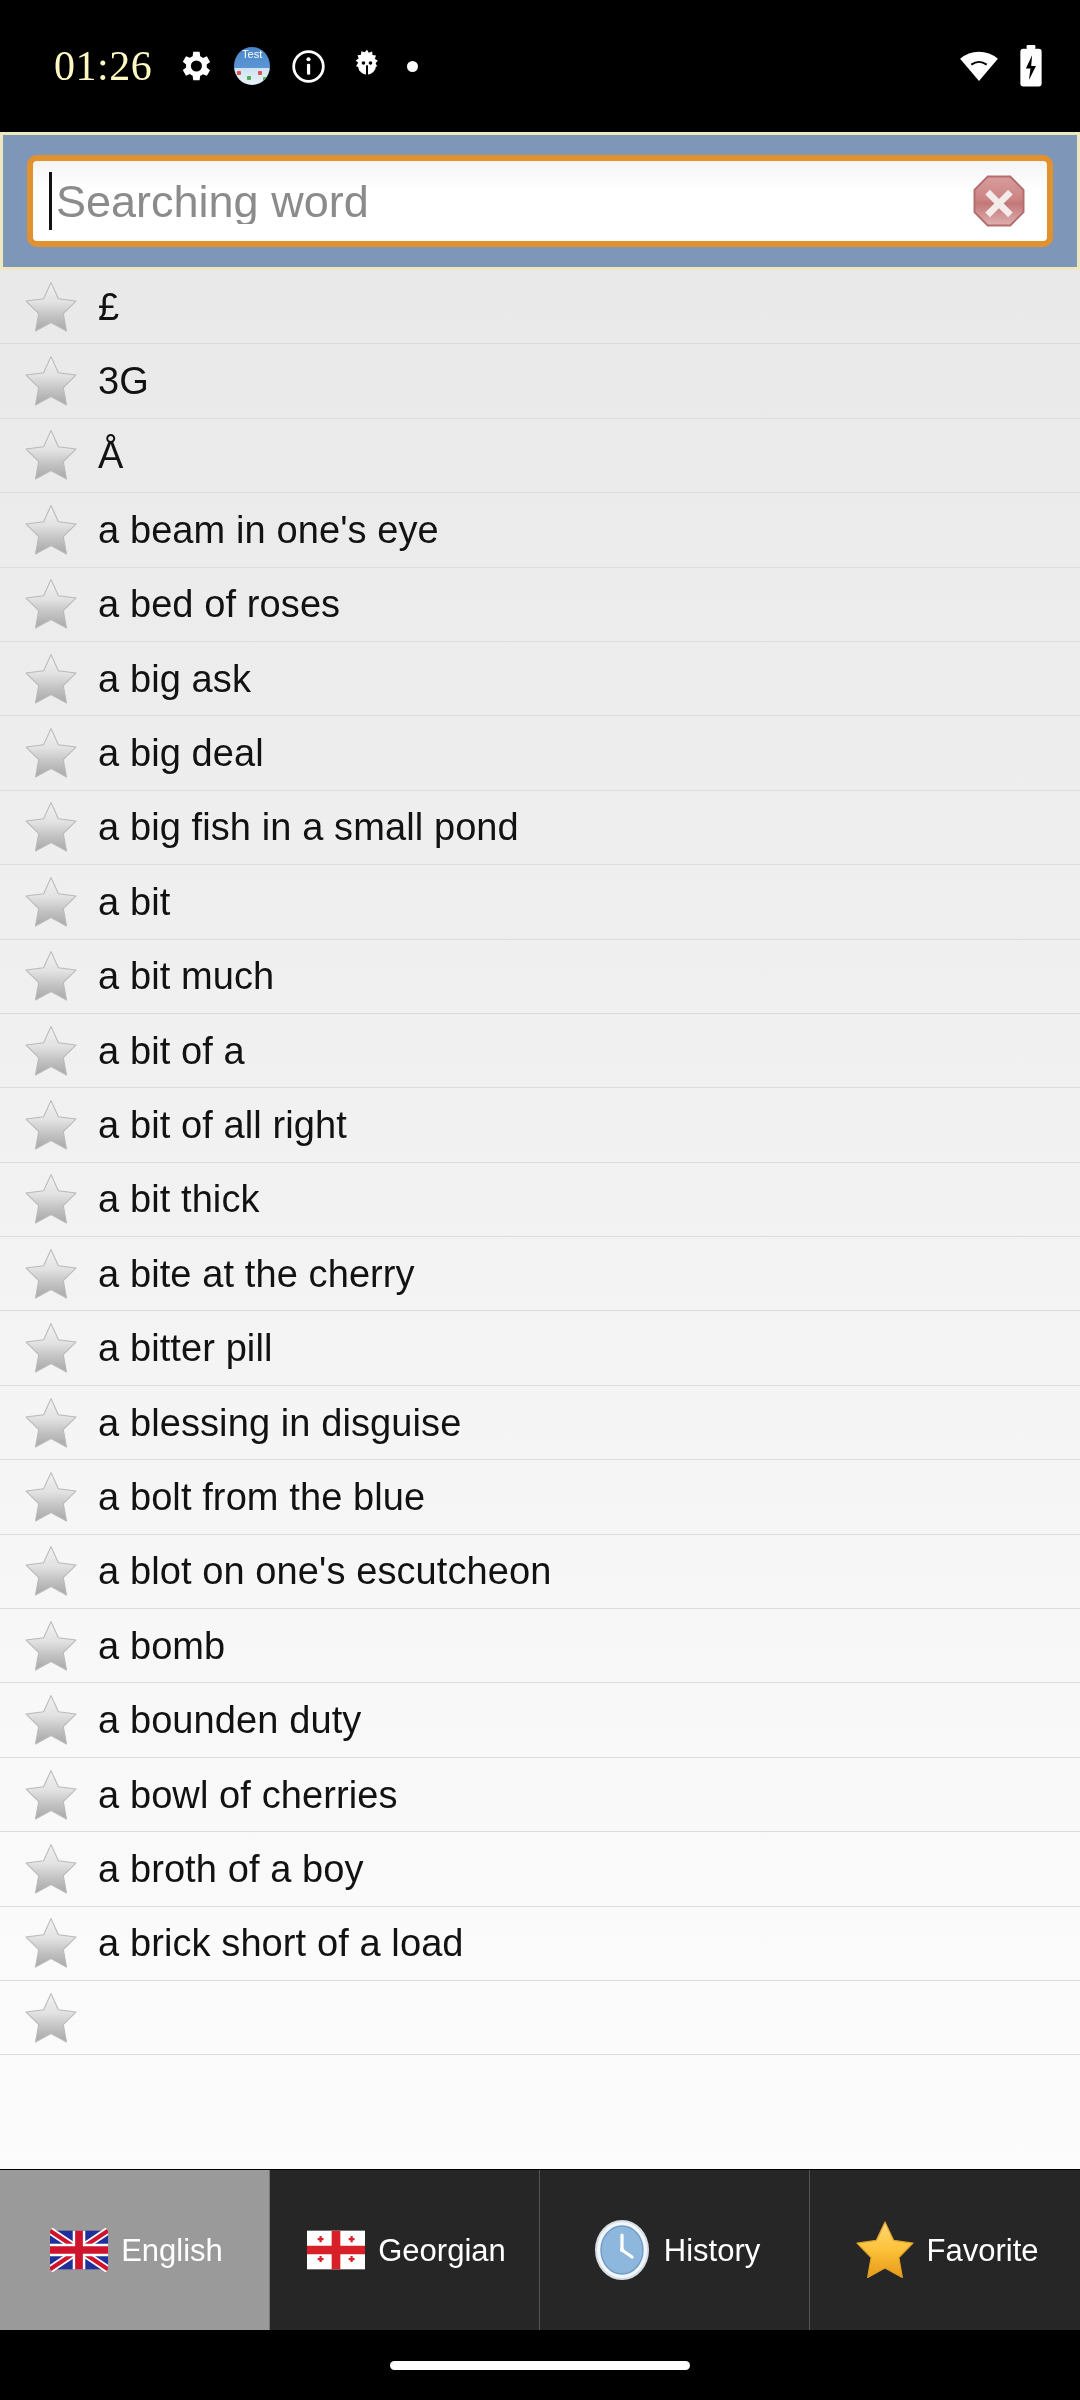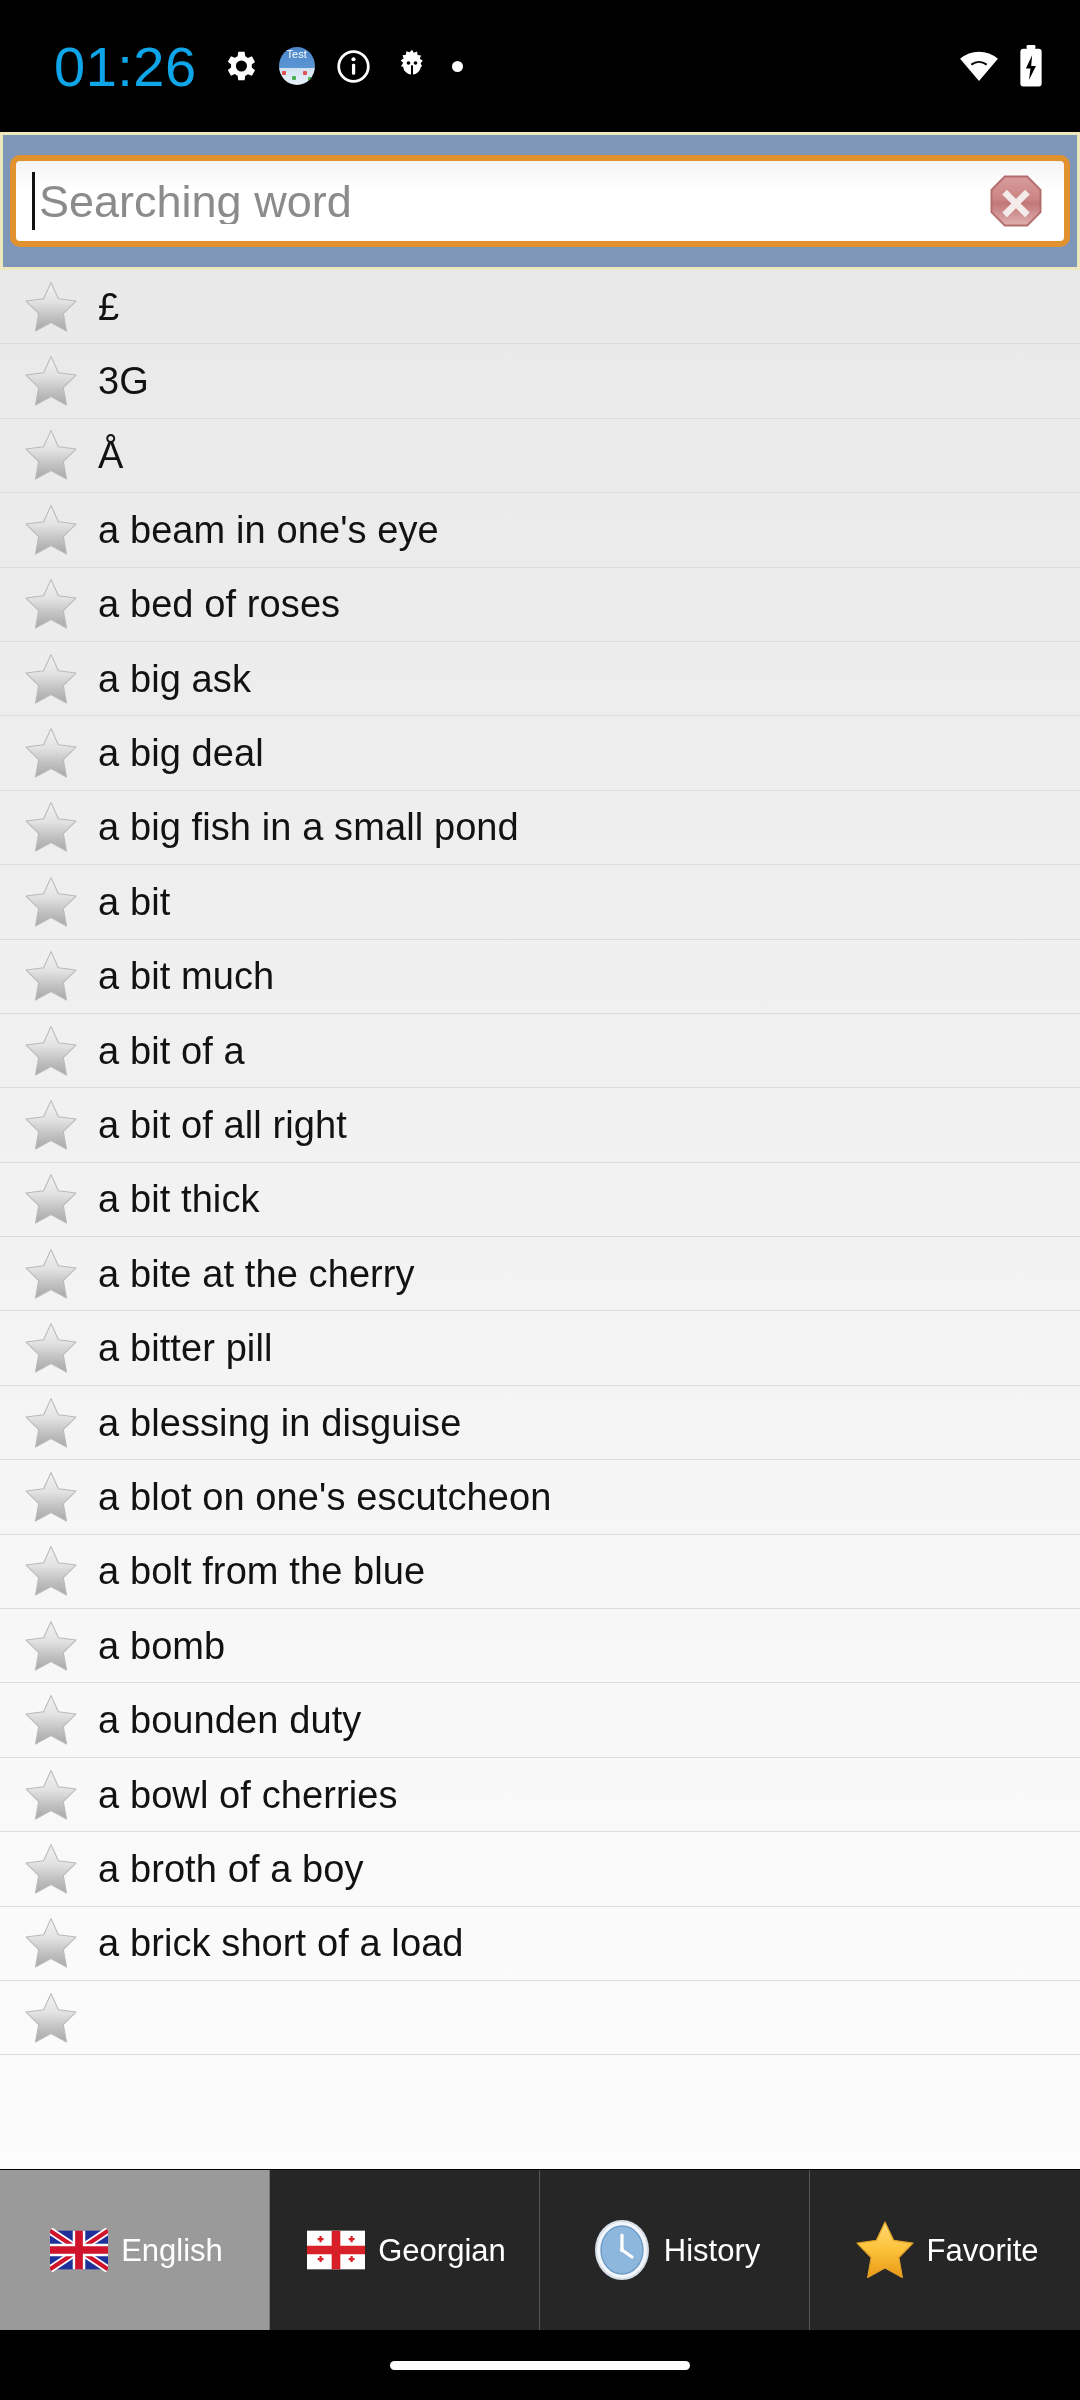--- a/index.html
+++ b/index.html
@@ -38,24 +38,24 @@
     align-items: center;
     gap: 20px;
     flex: 1 1 auto;
   }
   .status-right {
     display: flex;
     align-items: center;
     gap: 18px;
   }
   .clock {
-    color: #0ea5e9;
-    font-size: 56px;
+    color: #fef9c3;
+    font-size: 42px;
     letter-spacing: 0.5px;
-    font-family: Liberation Sans, sans-serif;
+    font-family: Liberation Serif, serif;
     padding-left: 28px;
     padding-right: 4px;
   }
   .sicon { display: block; }
 
   
   .test-icon {
     width: 36px;
     height: 38px;
     border-radius: 50%;
@@ -91,21 +91,21 @@
 
   
   .search-header {
     flex: 0 0 138px;
     height: 138px;
     background: #7e96b7;
     border: 3px solid #eee8bf;
     box-sizing: border-box;
     display: flex;
     align-items: center;
-    padding: 0 7px;
+    padding: 0 24px;
   }
   .search-box {
     flex: 1 1 auto;
     height: 92px;
     background: linear-gradient(#f4f4f4 0%, #ffffff 35%, #ffffff 100%);
     border: 6px solid #e2912f;
     border-radius: 10px;
     box-sizing: border-box;
     display: flex;
     align-items: center;
@@ -526,35 +526,35 @@
           <defs>
             <linearGradient id="sg" x1="0" y1="0" x2="0" y2="1">
               <stop offset="0%" stop-color="#f2f2f2"></stop>
               <stop offset="40%" stop-color="#e2e2e2"></stop>
               <stop offset="70%" stop-color="#c2c2c2"></stop>
               <stop offset="100%" stop-color="#a8a8a8"></stop>
             </linearGradient>
           </defs>
           <path d="M32 4 40.2 21.8 59.6 24.4 45.6 38.4 49.2 57.6 32 48.2 14.8 57.6 18.4 38.4 4.4 24.4 23.8 21.8Z" fill="url(#sg)" stroke="#b9b9b9" stroke-width="1.2" stroke-linejoin="round"></path>
         </svg>
+        <span class="word">a bolt from the blue</span>
+      </div>
+      <div class="row">
+        <svg class="star" viewBox="0 0 64 62">
+          <defs>
+            <linearGradient id="sg" x1="0" y1="0" x2="0" y2="1">
+              <stop offset="0%" stop-color="#f2f2f2"></stop>
+              <stop offset="40%" stop-color="#e2e2e2"></stop>
+              <stop offset="70%" stop-color="#c2c2c2"></stop>
+              <stop offset="100%" stop-color="#a8a8a8"></stop>
+            </linearGradient>
+          </defs>
+          <path d="M32 4 40.2 21.8 59.6 24.4 45.6 38.4 49.2 57.6 32 48.2 14.8 57.6 18.4 38.4 4.4 24.4 23.8 21.8Z" fill="url(#sg)" stroke="#b9b9b9" stroke-width="1.2" stroke-linejoin="round"></path>
+        </svg>
         <span class="word">a blot on one's escutcheon</span>
-      </div>
-      <div class="row">
-        <svg class="star" viewBox="0 0 64 62">
-          <defs>
-            <linearGradient id="sg" x1="0" y1="0" x2="0" y2="1">
-              <stop offset="0%" stop-color="#f2f2f2"></stop>
-              <stop offset="40%" stop-color="#e2e2e2"></stop>
-              <stop offset="70%" stop-color="#c2c2c2"></stop>
-              <stop offset="100%" stop-color="#a8a8a8"></stop>
-            </linearGradient>
-          </defs>
-          <path d="M32 4 40.2 21.8 59.6 24.4 45.6 38.4 49.2 57.6 32 48.2 14.8 57.6 18.4 38.4 4.4 24.4 23.8 21.8Z" fill="url(#sg)" stroke="#b9b9b9" stroke-width="1.2" stroke-linejoin="round"></path>
-        </svg>
-        <span class="word">a bolt from the blue</span>
       </div>
       <div class="row">
         <svg class="star" viewBox="0 0 64 62">
           <defs>
             <linearGradient id="sg" x1="0" y1="0" x2="0" y2="1">
               <stop offset="0%" stop-color="#f2f2f2"></stop>
               <stop offset="40%" stop-color="#e2e2e2"></stop>
               <stop offset="70%" stop-color="#c2c2c2"></stop>
               <stop offset="100%" stop-color="#a8a8a8"></stop>
             </linearGradient>

